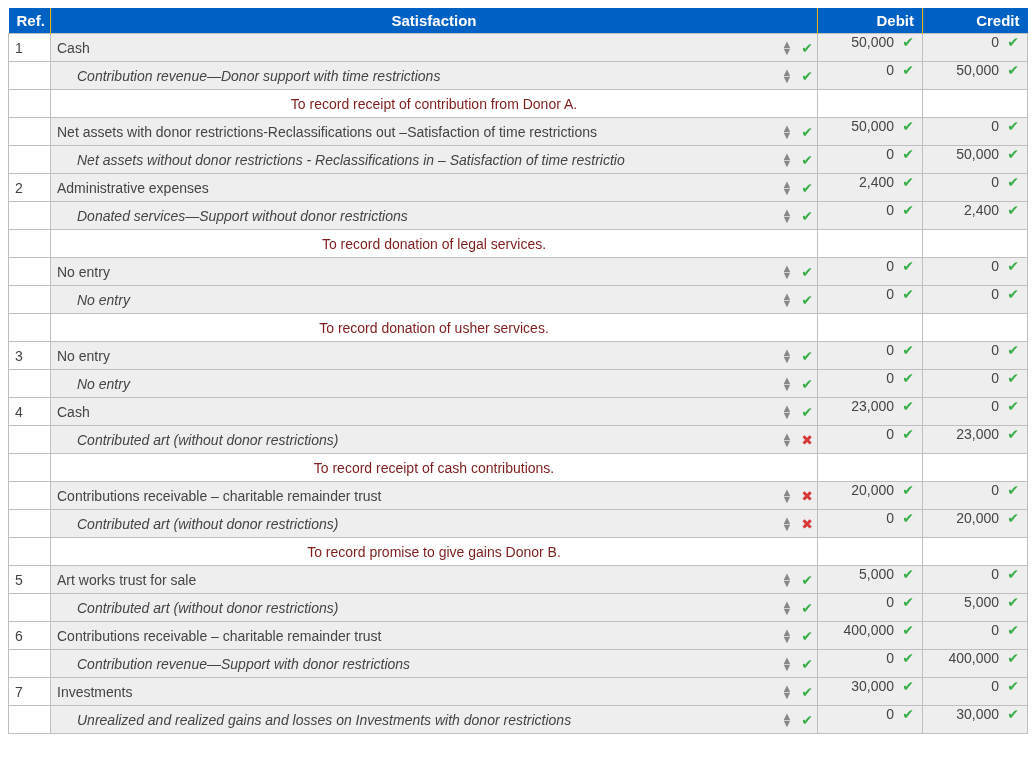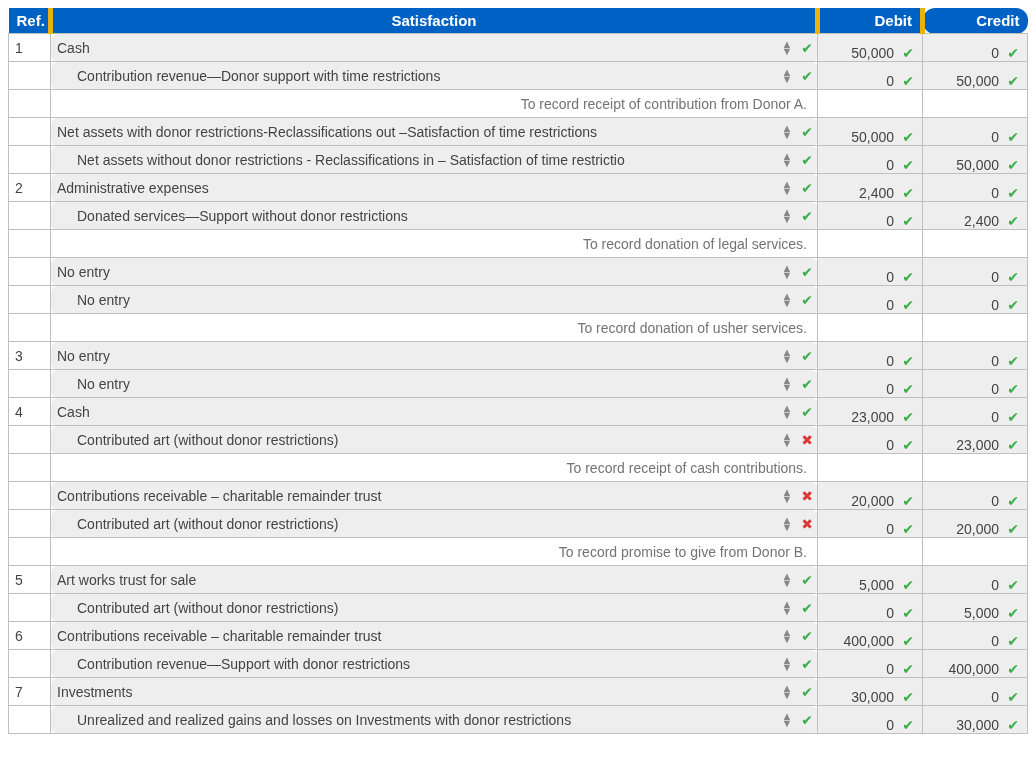--- a/index.html
+++ b/index.html
@@ -15,76 +15,76 @@
     border-collapse: collapse;
     width: 1020px;
     table-layout: fixed;
   }
   th {
     background: #0061c5;
     color: #fff;
     font-weight: 700;
     padding: 4px 8px;
     font-size: 15px;
-    border-right: 5px solid #eab308;
-  }
-  th:last-child { border-right: none; border-radius: 12px; }
+    border-right: 1px solid #eab308;
+  }
+  th:last-child { border-right: none; }
   th.ref { text-align: left; width: 42px; }
   th.desc { text-align: center; }
   th.deb, th.cred { text-align: right; width: 105px; }
   td {
     border: 1px solid #bfbfbf;
     padding: 3px 6px;
     height: 28px;
     vertical-align: middle;
   }
   td.ref { width: 42px; }
-  td.desc-cell { padding: 0; border-radius: 7px; }
+  td.desc-cell { padding: 0; }
   .desc-inner {
     display: flex;
     align-items: center;
     width: 100%;
     height: 100%;
   }
   .desc-text {
     flex: 1;
     padding: 3px 6px;
     overflow: hidden;
     white-space: nowrap;
     text-overflow: ellipsis;
   }
-  .desc-text.indent { padding-left: 26px; }
+  .desc-text.indent { padding-left: 26px; font-style: italic; }
   .icon-sort, .icon-mark {
     flex: 0 0 auto;
     display: flex;
     align-items: center;
     justify-content: center;
     width: 20px;
   }
   td.num {
     width: 105px;
     padding: 0;
   }
   .num-inner {
     display: flex;
-    align-items: flex-end;
+    align-items: flex-start;
     justify-content: flex-end;
     width: 100%;
     height: 100%;
     padding: 0 4px 0 0;
   }
   .num-val {
     padding-right: 4px;
   }
   tr.entry td.desc-cell, tr.entry td.num { background: #eeeeee; }
   tr.note td.desc-cell {
-    text-align: right;
+    text-align: center;
     padding: 3px 10px;
     font-style: normal;
-    color: #737373;
+    color: #7f1d1d;
   }
   .check { color: #3aae49; }
   .cross { color: #d83a3a; }
   .sort-glyph {
     color: #888;
     font-size: 11px;
     line-height: 7px;
     text-align: center;
   }
 </style>
@@ -462,21 +462,21 @@
         </td>
         <td class="num">
           <div class="num-inner">
             <span class="num-val">20,000</span>
             <span class="icon-mark check">✔</span>
           </div>
         </td>
       </tr>
       <tr class="note">
         <td class="ref"></td>
-        <td class="desc-cell">To record promise to give from Donor B.</td>
+        <td class="desc-cell">To record promise to give gains Donor B.</td>
         <td class="num"></td>
         <td class="num"></td>
       </tr>
       <tr class="entry">
         <td class="ref">5</td>
         <td class="desc-cell">
           <div class="desc-inner">
             <span class="desc-text ">Art works trust for sale</span>
             <span class="icon-sort">
               <span class="sort-glyph">▲<br>▼</span>

